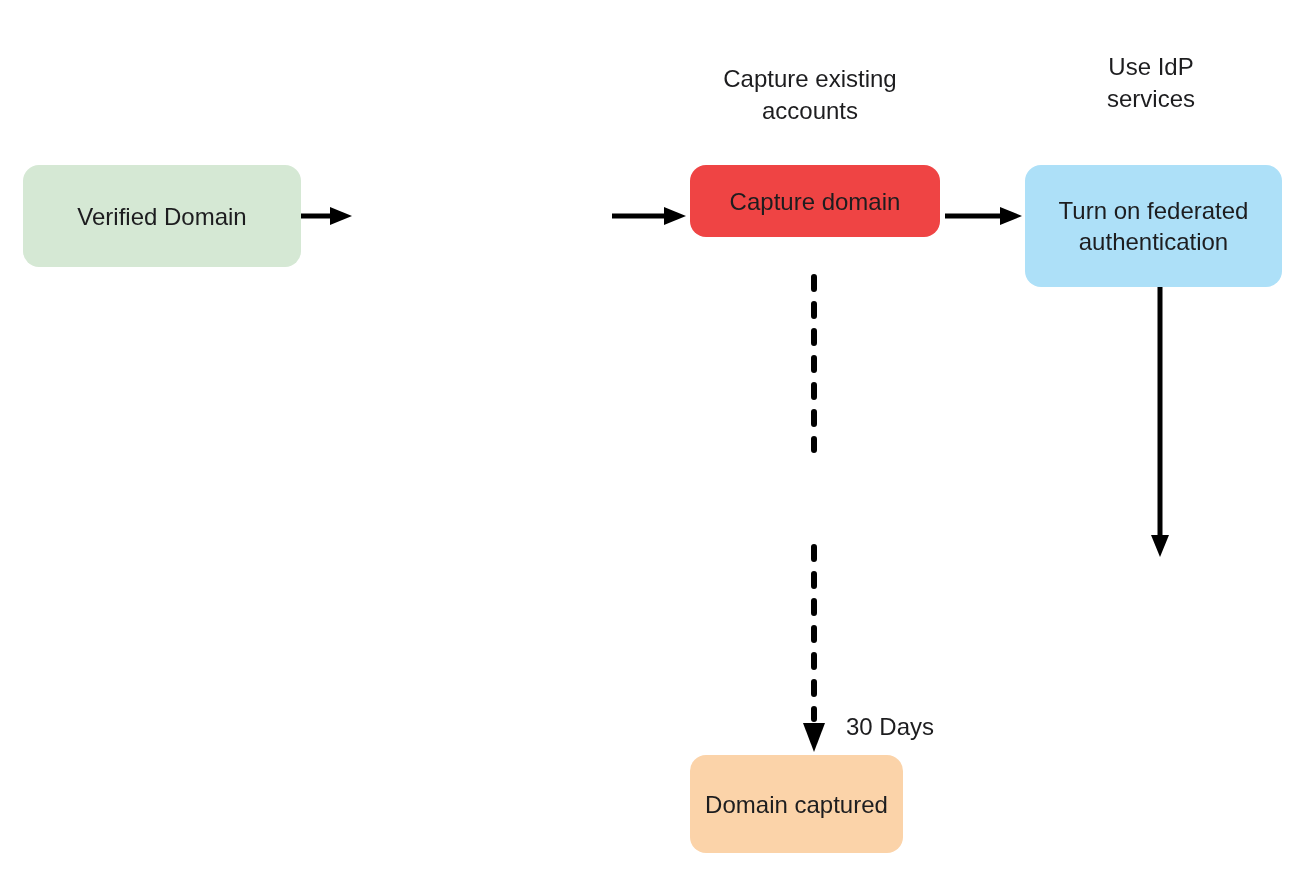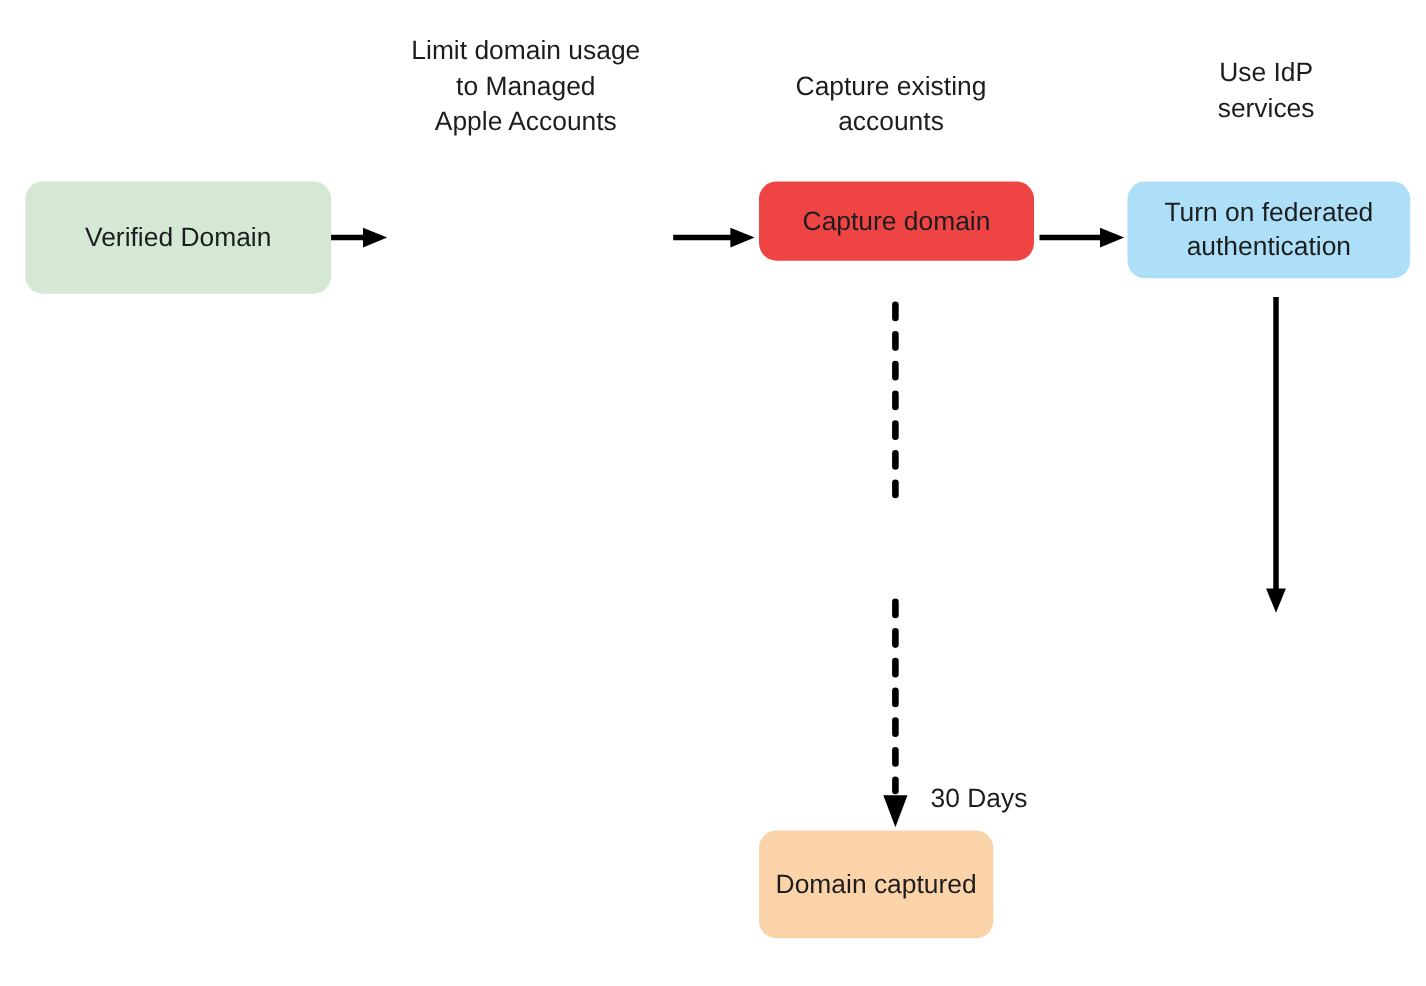--- a/index.html
+++ b/index.html
@@ -68,43 +68,40 @@
       <polygon points="1160,557 1151,535 1169,535" fill="#000000"></polygon>
     </g>
 
     <g>
       <line x1="814" y1="277" x2="814" y2="450" stroke="#000000" stroke-width="6" stroke-dasharray="12 15" stroke-linecap="round"></line>
       <line x1="814" y1="547" x2="814" y2="719" stroke="#000000" stroke-width="6" stroke-dasharray="12 15" stroke-linecap="round"></line>
       <polygon points="814,752 803,723 825,723" fill="#000000"></polygon>
     </g>
   </svg>
 
-  <div class="annotation" style="left:328px; top:31px; width:300px;">Limit domain usage
-to Managed
-Apple Accounts</div>
 
   <div class="annotation" style="left:660px; top:48px; width:300px;margin-top:15px;">Capture existing
 accounts</div>
 
   <div class="annotation" style="left:1001px; top:51px; width:300px;">Use IdP
 services</div>
 
 
   <div class="annotation left-align" style="left:846px; top:711px; width:140px;">30 Days</div>
 
   <div class="node" style="left: 23px; top: 165px; width: 278px; height: 102px; background-color: rgb(213, 232, 212);">
     <span class="node-label">Verified Domain</span>
   </div>
 
 
   <div class="node" style="left: 690px; top: 165px; width: 250px; height: 72px; background-color: #ef4444;">
     <span class="node-label">Capture domain</span>
   </div>
 
-  <div class="node" style="left: 1025px; top: 165px; width: 257px; height: 88px; background-color: rgb(173, 224, 248);">
+  <div class="node" style="left: 1025px; top: 165px; width: 257px; height: 122px; background-color: rgb(173, 224, 248);">
     <span class="node-label">Turn on federated
 authentication</span>
   </div>
 
 
   <div class="node" style="left: 690px; top: 755px; width: 213px; height: 98px; background-color: rgb(251, 211, 169);">
     <span class="node-label">Domain captured</span>
   </div>
 
 </div>

